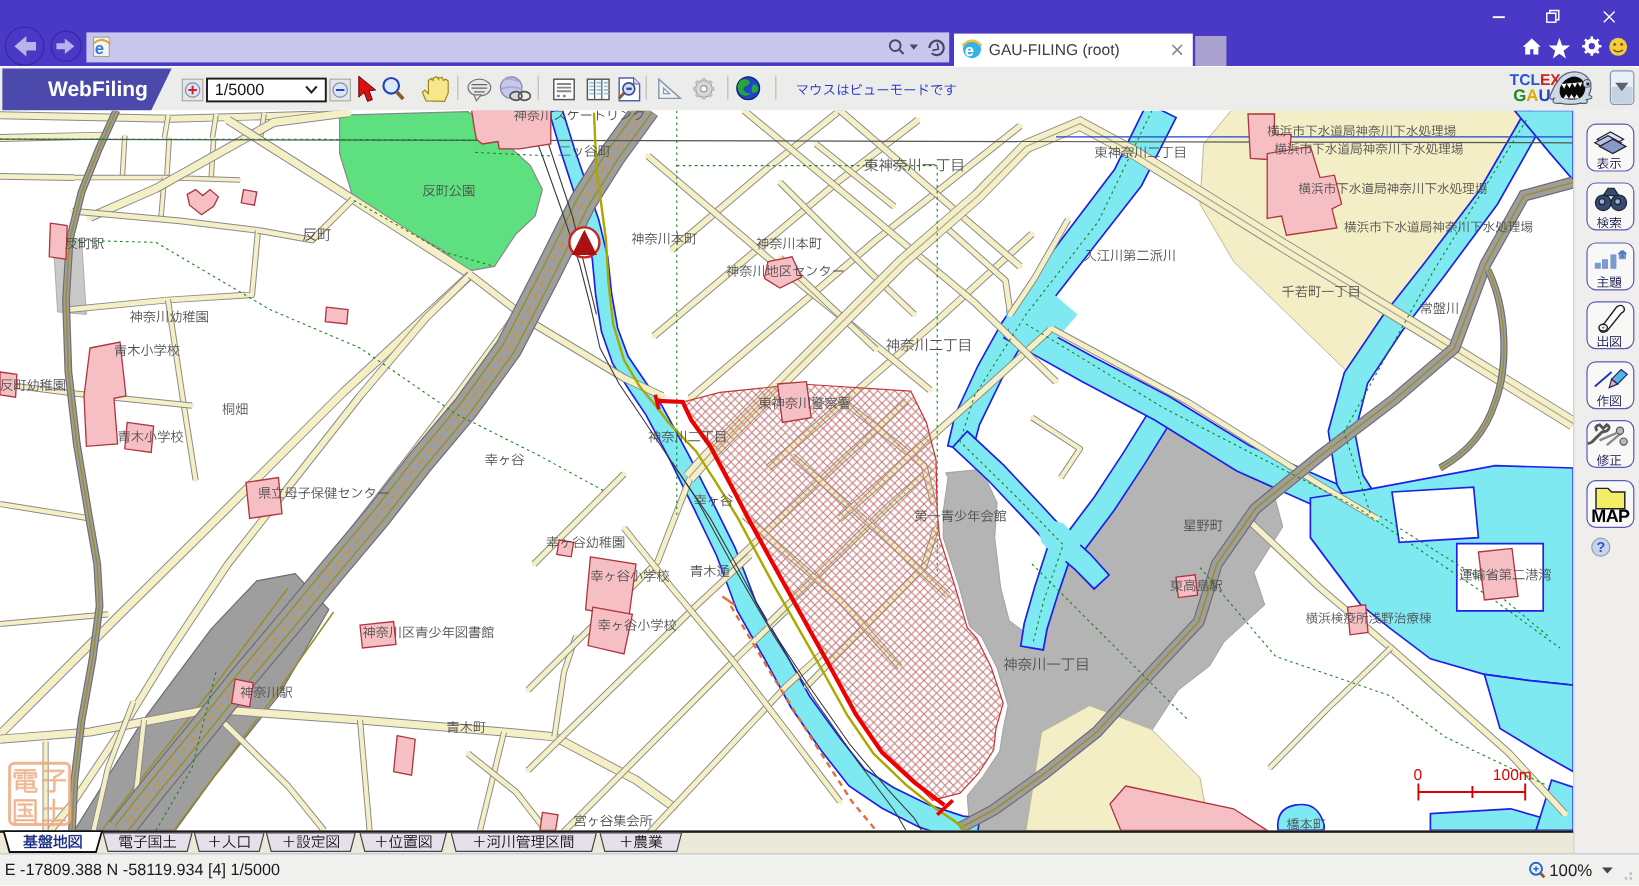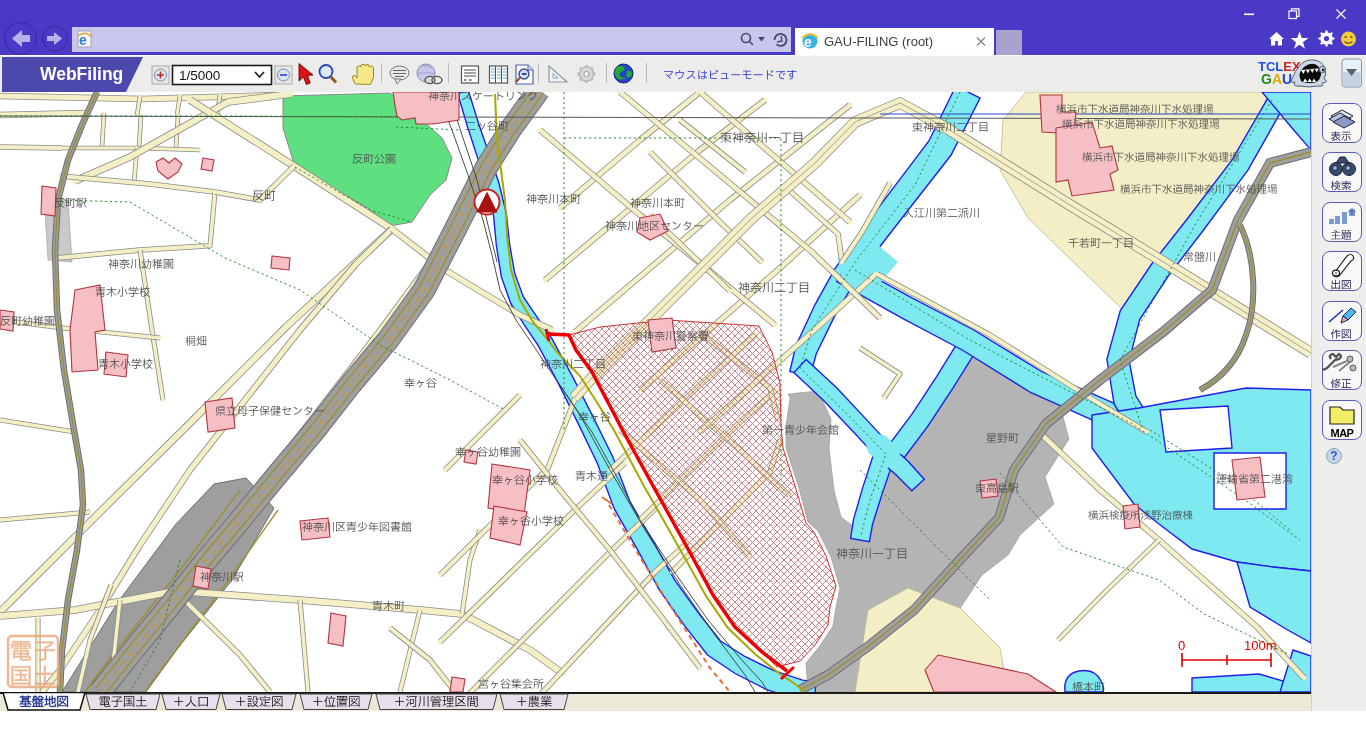--- a/index.html
+++ b/index.html
@@ -2,21 +2,21 @@
 <html><head>
 <meta charset="utf-8">
 <style>
 * { margin:0; padding:0; box-sizing:border-box; }
 html,body { width:1366px; height:738px; overflow:hidden; font-family:"Liberation Sans", sans-serif; }
 #page { position:relative; width:1366px; height:738px; background:#fff; }
 #chrome { position:absolute; left:0; top:0; z-index:10; }
 #map { position:absolute; left:0; top:92px; width:1311px; height:601px; background:#fff; overflow:hidden; }
 #rpanel { position:absolute; left:1311px; top:92px; width:55px; height:619px; background:#efeeec; border-left:1px solid #cfcfcf; z-index:5; }
 .rbtn { position:absolute; left:10px; width:40px; height:40px; background:#f8f8f6; border:1px solid #5a5ab8; border-radius:8px; }
-.rbtn .lbl { position:absolute; bottom:0px; width:100%; font-size:11px; color:#10104a; text-align:center; letter-spacing:-0.5px; }
+.rbtn .lbl { position:absolute; bottom:0px; width:100%; font-size:15px; color:#10104a; text-align:center; letter-spacing:-0.5px; }
 #mapline { position:absolute; left:0; top:692px; width:1311px; height:3px; background:#1a1a1a; z-index:6; }
 #statusbar { position:absolute; left:0; top:711px; width:1366px; height:27px; background:#f0f0ee; border-top:1px solid #c5c5c5; color:#1a1a1a; font-size:13.5px; z-index:8; }
 </style>
 </head>
 <body>
 <div id="page">
 <svg id="glyphdefs" width="0" height="0" style="position:absolute">
       <defs>
 <path id="g0" d="M0.923 0.067Q0.73 0.003 0.584 -0.107Q0.432 0.012 0.237 0.069L0.207 0.006Q0.388 -0.045 0.53 -0.15Q0.402 -0.261 0.32 -0.407L0.38 -0.435Q0.457 -0.296 0.582 -0.192Q0.729 -0.317 0.789 -0.479H0.226Q0.223 -0.303 0.194 -0.166Q0.165 -0.03 0.099 0.065L0.044 0.015Q0.107 -0.075 0.134 -0.211Q0.16 -0.346 0.16 -0.523V-0.791H0.932V-0.731H0.226V-0.539H0.867V-0.489Q0.802 -0.297 0.636 -0.15Q0.774 -0.052 0.949 0.004Z"></path>
 <path id="g1" d="M0.146 0.002H0.084V-0.801H0.523V-0.082H0.146ZM0.273 -0.742H0.144V-0.476H0.273ZM0.463 -0.742H0.332V-0.476H0.463ZM0.952 -0.742V-0.682H0.835V-0.022Q0.835 0.024 0.818 0.041Q0.8 0.058 0.755 0.058H0.622L0.605 -0.004H0.771V-0.682H0.581V-0.742ZM0.273 -0.418H0.144V-0.141H0.273ZM0.463 -0.418H0.332V-0.141H0.463Z"></path>
@@ -1042,14 +1042,29 @@
 <path d="M3 0.5 L85 0.5 L80 18 L8 18 Z" fill="#ffffff" stroke="#111" stroke-width="1.5"></path>
 <g fill="#00187a" stroke="#00187a" stroke-width="0.028">
         <use href="#g115" transform="translate(19.2 14) scale(12.4)"></use>
         <use href="#g70" transform="translate(31.6 14) scale(12.4)"></use>
         <use href="#g44" transform="translate(44.0 14) scale(12.4)"></use>
         <use href="#g33" transform="translate(56.4 14) scale(12.4)"></use>
       </g>
 
 </svg>
 
-
+<div id="statusbar">
+  <span style="position:absolute;left:4px;top:5px;">E -17809.388 N -58119.934 [4] 1/5000</span>
+  <svg style="position:absolute;left:1272px;top:3px;" width="92" height="22" viewBox="0 0 92 22">
+    <circle cx="8" cy="9" r="5" fill="#e8f0fa" stroke="#2266cc" stroke-width="1.6"></circle>
+    <path d="M5.8 9 h4.4 M8 6.8 v4.4" stroke="#2266cc" stroke-width="1.2"></path>
+    <path d="M11.5 12.5 L15 16" stroke="#8a5a2a" stroke-width="2.2"></path>
+    <text x="19" y="15" font-size="14" fill="#222">100%</text>
+    <path d="M63 8 l9 0 l-4.5 5 z" fill="#444"></path>
+    <g fill="#bbb">
+          <rect x="86" y="16" width="2" height="2"></rect>
+          <rect x="82" y="16" width="2" height="2"></rect>
+          <rect x="86" y="12" width="2" height="2"></rect>
+        </g>
+  </svg>
 </div>
 
+</div>
+
 </body></html>

